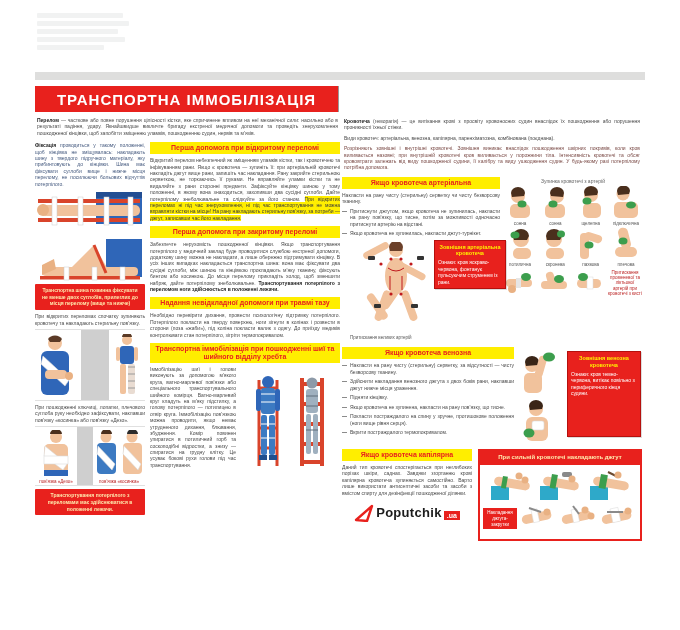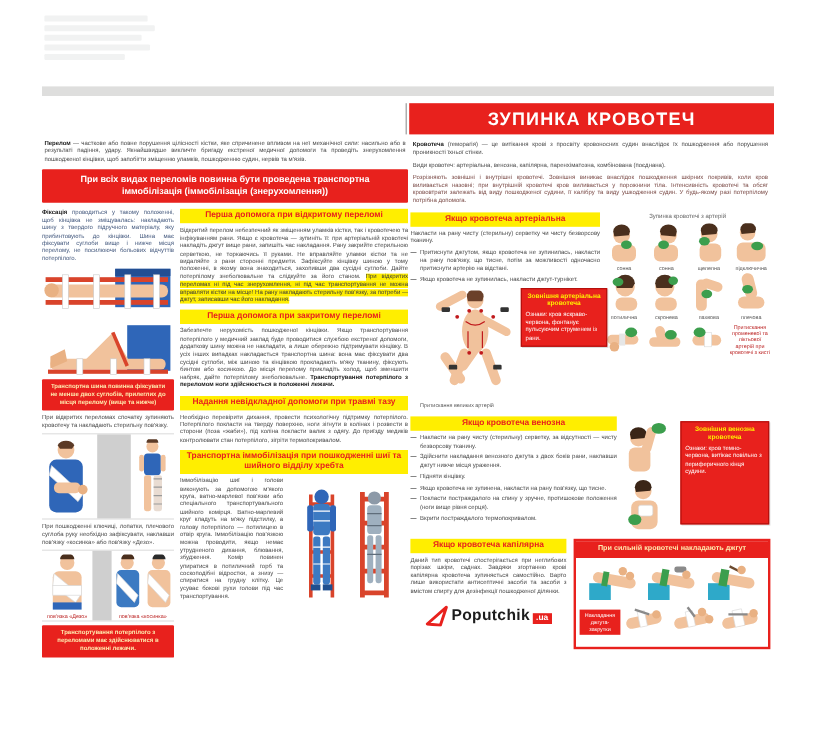--- a/index.html
+++ b/index.html
@@ -91,31 +91,30 @@
 
   <div class="faint-block">
     <div class="faint-line" style="width:90%"></div>
       <div class="faint-line" style="width:96%"></div>
     <div class="faint-line" style="width:84%"></div>
       <div class="faint-line" style="width:92%"></div>
     <div class="faint-line" style="width:70%"></div>
   </div>
   <div class="gray-band"></div>
 
+  <div class="titlebar tl">
+    <span>ТРАНСПОРТНА ІММОБІЛІЗАЦІЯ</span>
+  </div>
   <div class="title-gap"></div>
-  <div class="titlebar tr">
-    <span>ЗУПИНКА КРОВОТЕЧ</span>
-  </div>
 
   <div class="col col-left">
     <div class="tiny" style="padding:1px 2px;">
       <b class="redtxt">Перелом</b>
       <span>— часткове або повне порушення цілісності кістки, яке спричинене впливом на неї механічної сили: насильно або в результаті падіння, удару. Якнайшвидше викличте бригаду екстреної медичної допомоги та проведіть знерухомлення пошкодженої кінцівки, щоб запобігти зміщенню уламків, пошкодженню судин, нервів та м'язів.</span>
     </div>
-    <div class="banner banner-lg">При всіх видах переломів повинна бути проведена транспортна іммобілізація (іммобілізація (знерухомлення))</div>
 
     <div class="lrow">
 
       <div class="sidebar">
         <div class="tiny bluetxt">
           <b>Фіксація</b>
           <span>проводиться у такому положенні, щоб кінцівка не зміщувалась: накладають шину з твердого підручного матеріалу, яку прибинтовують до кінцівки. Шина має фіксувати суглоби вище і нижче місця перелому, не посилюючи больових відчуттів потерпілого.</span>
         </div>
 
         <div class="imgbox" style="height:42px;">

